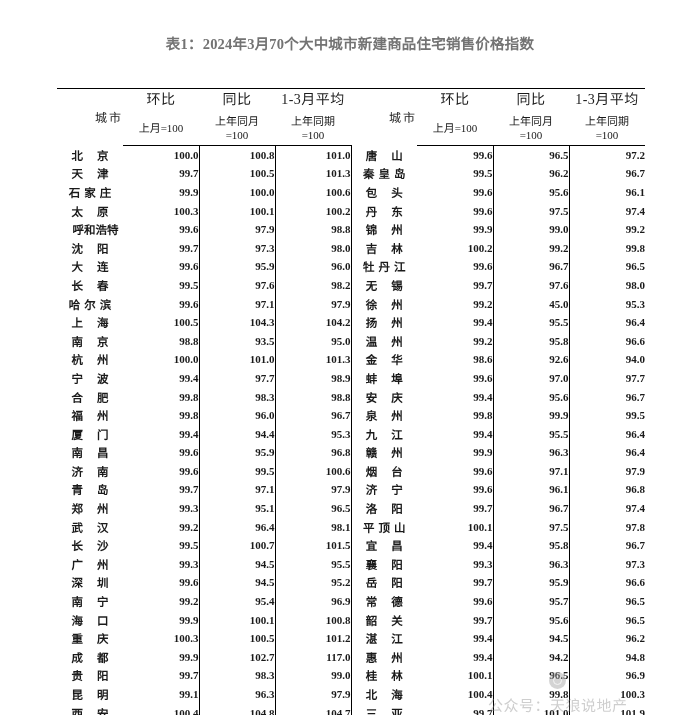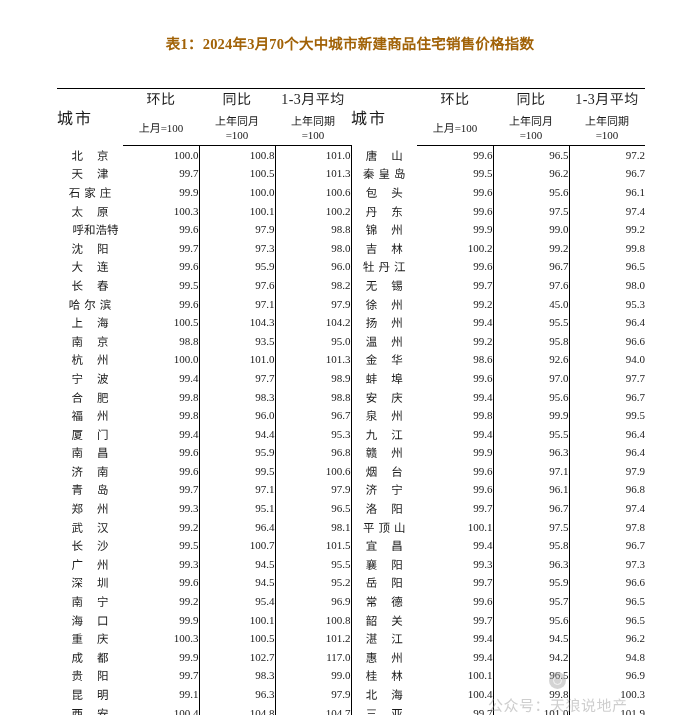--- a/index.html
+++ b/index.html
@@ -25,21 +25,21 @@
   }
 
   
   .title {
     text-align: center;
     font-size: 14.5px;
     font-weight: bold;
     letter-spacing: 0.2px;
     padding-top: 32px;
     padding-bottom: 0;
-    color: #a16207;
+    color: #737373;
     font-family: "Liberation Serif", "DejaVu Serif", serif;
   }
 
   
   .table-wrap {
     position: absolute;
     left: 57px;
     top: 88px;
     width: 586px;
   }
@@ -60,23 +60,23 @@
     margin: 0;
     border: 0;
     vertical-align: middle;
   }
 
   
   .hdr-top-line { border-top: 1.6px solid #000; }
 
   th.h-city {
     border-right: 1.1px solid #000;
-    text-align: left;
+    text-align: right;
     font-weight: normal;
-    font-size: 16px;
+    font-size: 12px;
     letter-spacing: 2px;
     vertical-align: middle;
   }
   th.h-span {
     border-bottom: 1px solid #000;
     border-right: 1.1px solid #000;
     text-align: center;
     font-weight: normal;
     font-size: 14px;
     height: 21px;
@@ -93,21 +93,21 @@
     padding: 0 2px;
   }
   th.h-sub .l2 { display: block; }
 
   th.last-of-half { border-right: 1.1px solid #000; }
   th.very-last { border-right: 0; }
 
   tr.hdr-bottom > th, tr.hdr-bottom > td { border-bottom: 1.2px solid #000; }
 
   
-  tbody tr { height: 18.6px; }
+  tbody tr { height: 18.6px; font-weight: bold; }
 
   td.city {
     border-right: 1.1px solid #000;
     text-align: center;
     font-size: 11.5px;
     white-space: nowrap;
     padding: 0 4px;
   }
   td.city .n2 { letter-spacing: 14px; padding-left: 14px; }
   td.city .n3 { letter-spacing: 4px;  padding-left: 4px; margin-top: 28px; }

